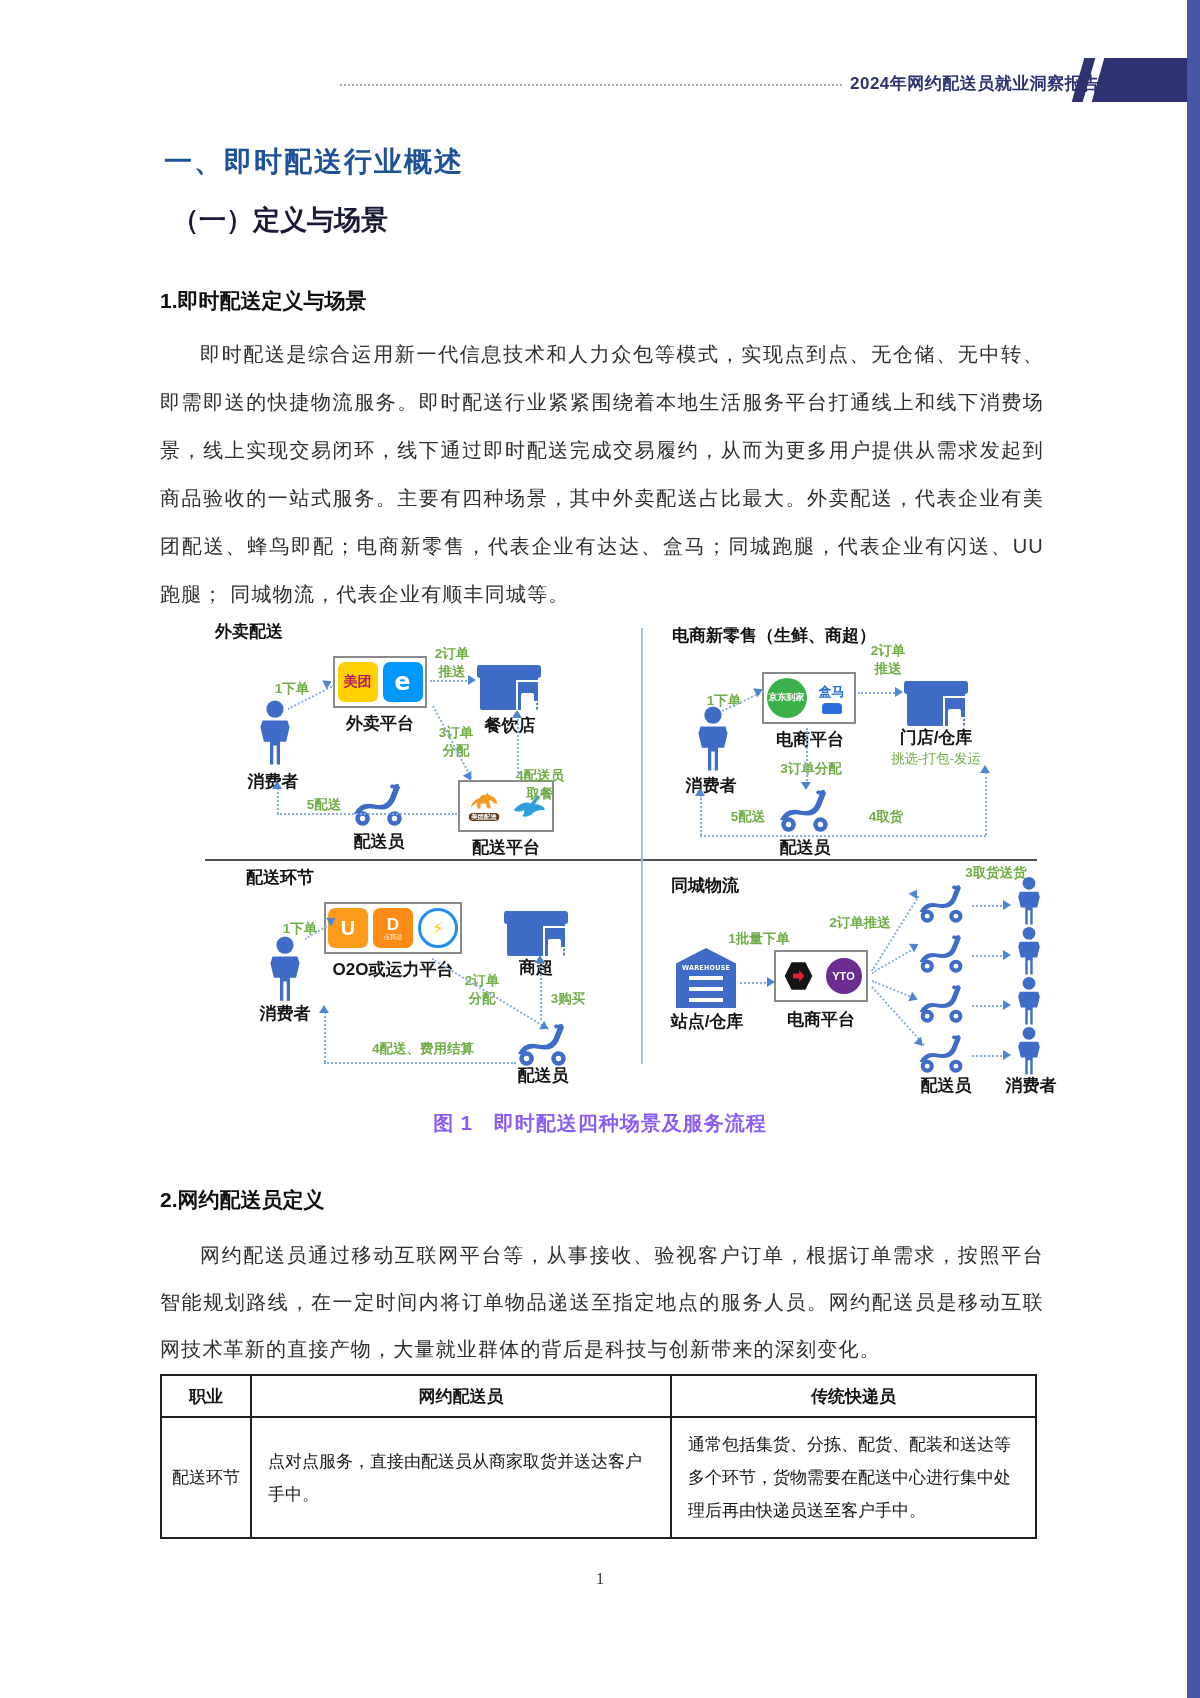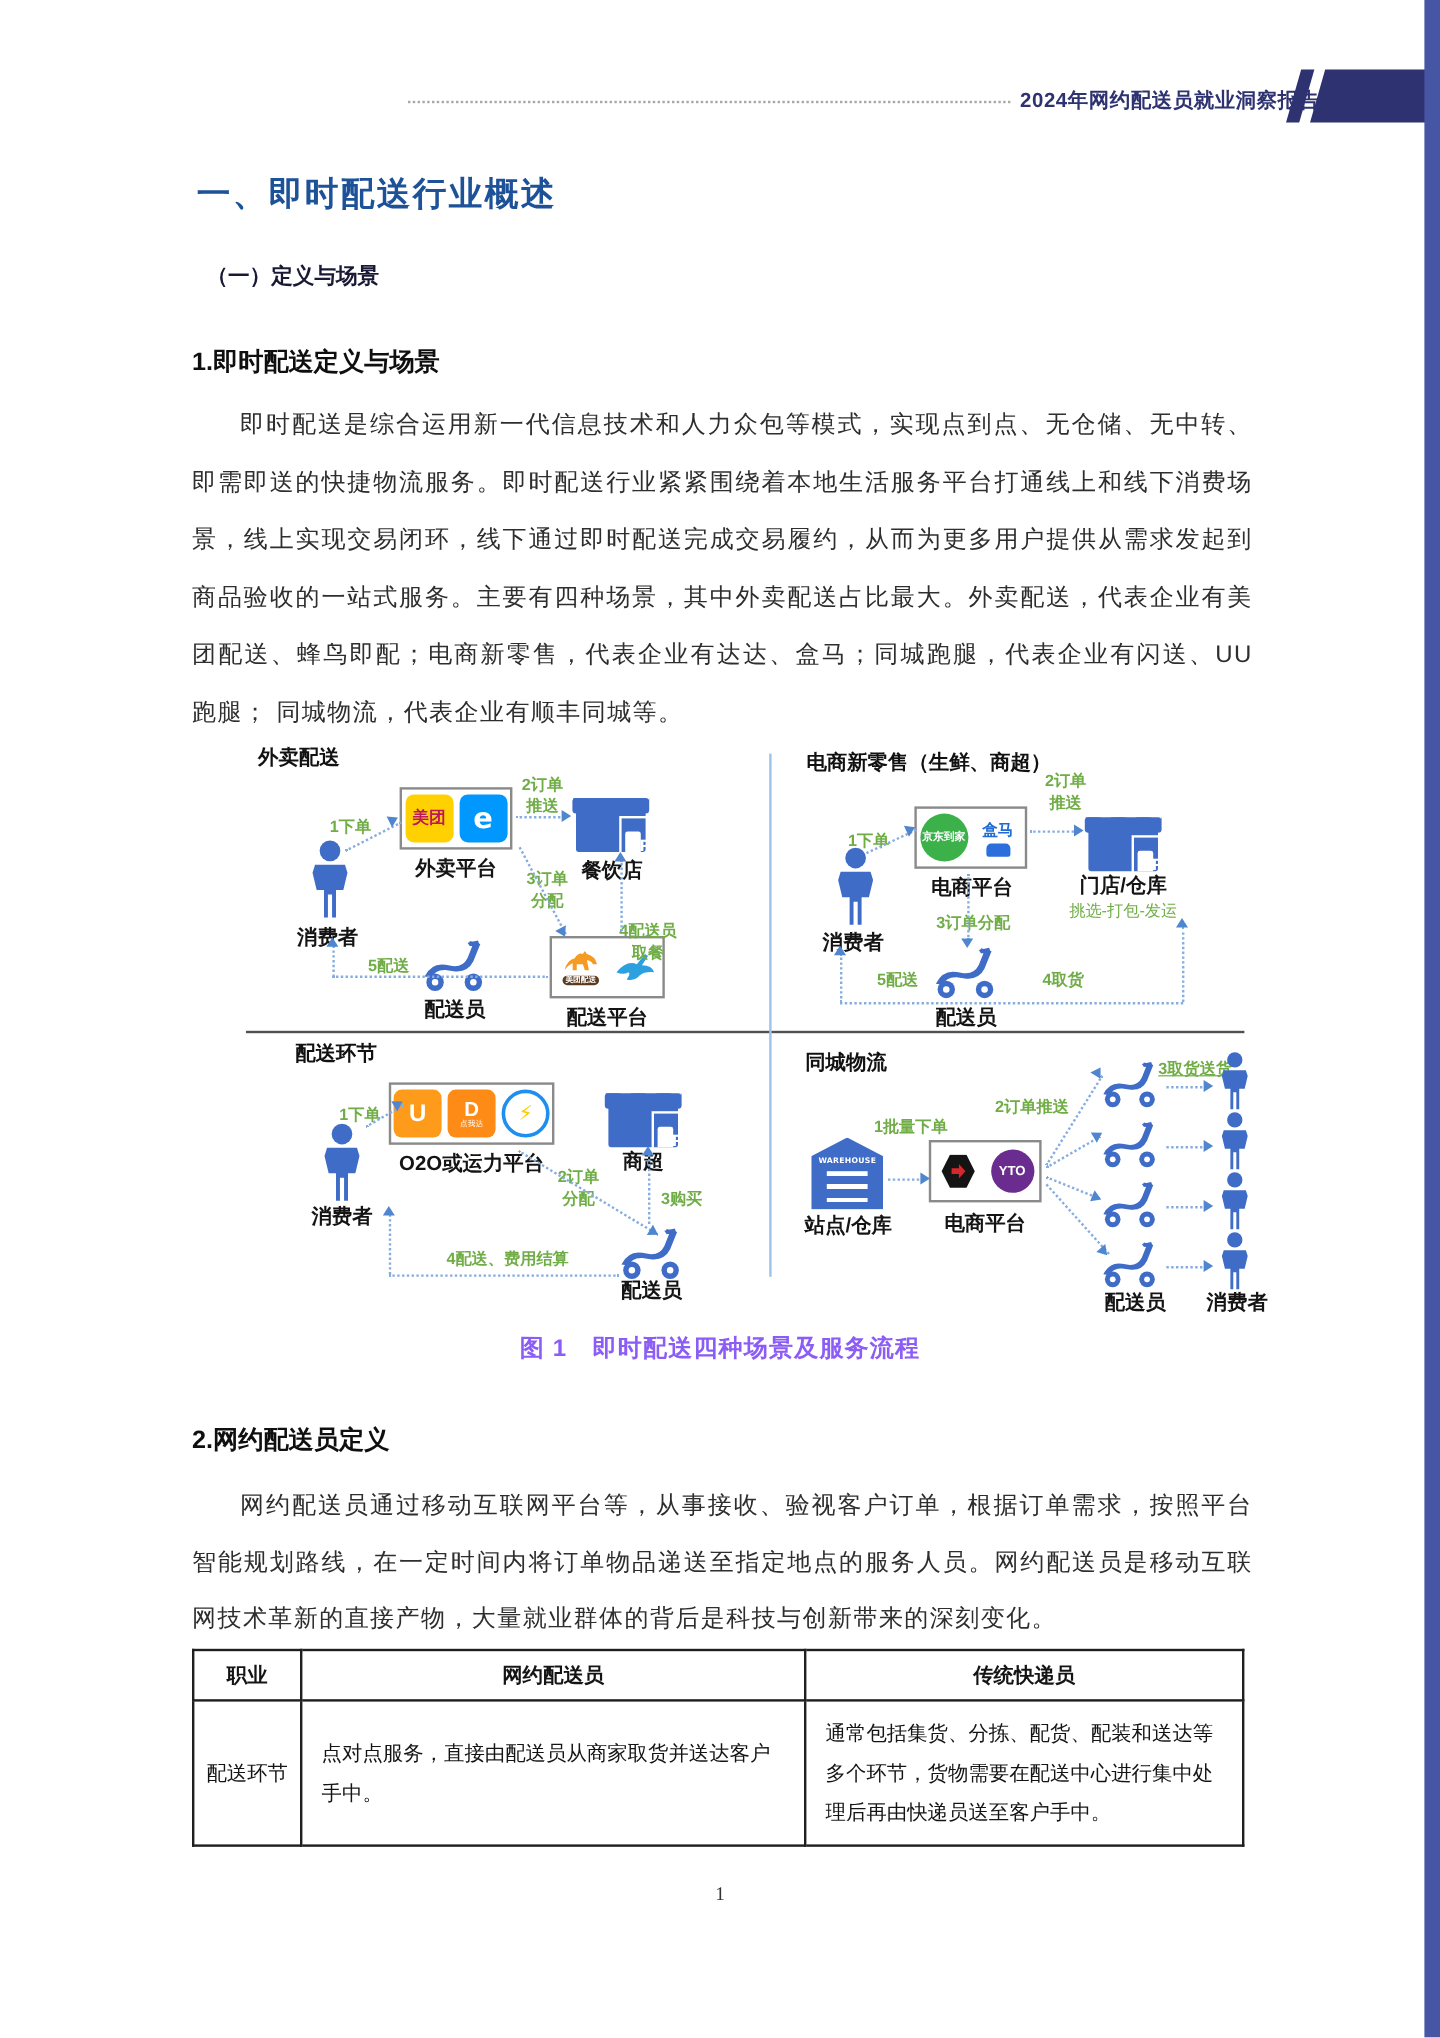--- a/index.html
+++ b/index.html
@@ -12,21 +12,21 @@
 
   
   .hdr-dots { position:absolute; left:340px; top:84px; width:502px; border-top:2px dotted #a8a8a8; }
   .hdr-title { position:absolute; left:850px; top:72px; font-size:17px; font-weight:bold; color:#2e3270; letter-spacing:.5px; }
   .slash-sm { position:absolute; left:1078px; top:58px; width:11px; height:44px; background:#2e3270; transform:skewX(-16deg); }
   .slash-bg { position:absolute; left:1098px; top:58px; width:112px; height:44px; background:#2e3270; transform:skewX(-16deg); }
   .side-bar { position:absolute; left:1187px; top:0; width:13px; height:1698px; background:#4656a4; }
 
   
   .h1 { position:absolute; left:164px; top:143px; font-size:28px; font-weight:bold; color:#1e5298; letter-spacing:2px; }
-  .h2 { position:absolute; left:172px; top:218px; font-size:18px; font-weight:bold; color:#191936;text-align:right; }
+  .h2 { position:absolute; left:172px; top:202px; font-size:27px; font-weight:bold; color:#191936;text-align:right; }
   .h3 { position:absolute; font-size:21px; font-weight:bold; color:#0f0f0f; }
   .h3a { left:160px; top:287px; }
   .h3b { left:160px; top:1186px; }
   .para { position:absolute; left:160px; width:884px; font-size:20px; color:#2e2e2e;
           line-height:48px; text-align:justify; text-indent:2em; letter-spacing:1.2px; }
   .p1 { top:330px; }
   .p2 { top:1232px; line-height:47px; }
   .fig-caption { position:absolute; left:0; top:1110px; width:1200px; text-align:center;
                  font-size:20px; font-weight:bold; color:#8b5cf6; letter-spacing:1px; }
   .page-num { position:absolute; left:0; top:1570px; width:1200px; text-align:center;
@@ -307,21 +307,21 @@
       <span class="hex"></span>
     </div>
   <div class="tile tile-white">
       <span class="yto">YTO</span>
     </div>
 </div>
 <div class="lab" style="left:771px;top:1010px;width:100px;">电商平台</div>
 
 <div class="step" style="left:714px;top:930px;width:90px;">1批量下单</div>
 <div class="step" style="left:810px;top:914px;width:100px;">2订单推送</div>
-<div class="step" style="left:948px;top:882px;width:96px;text-decoration:underline;">3取货送货</div>
+<div class="step" style="left:948px;top:864px;width:96px;">3取货送货</div>
 
 <div class="dh" style="left:740px;top:982px;width:30px;"></div>
 <div class="tri tri-r" style="left:767px;top:977px;"></div>
 
 <div class="dd" style="left:872px;top:970px;width:88px;transform:rotate(-58deg);"></div>
 <div class="tri tri-r" style="left:911px;top:888px;transform:rotate(-58deg);"></div>
 <div class="dd" style="left:872px;top:972px;width:52px;transform:rotate(-30deg);"></div>
 <div class="tri tri-r" style="left:911px;top:941px;transform:rotate(-30deg);"></div>
 <div class="dd" style="left:872px;top:980px;width:48px;transform:rotate(22deg);"></div>
 <div class="tri tri-r" style="left:910px;top:993px;transform:rotate(22deg);"></div>

